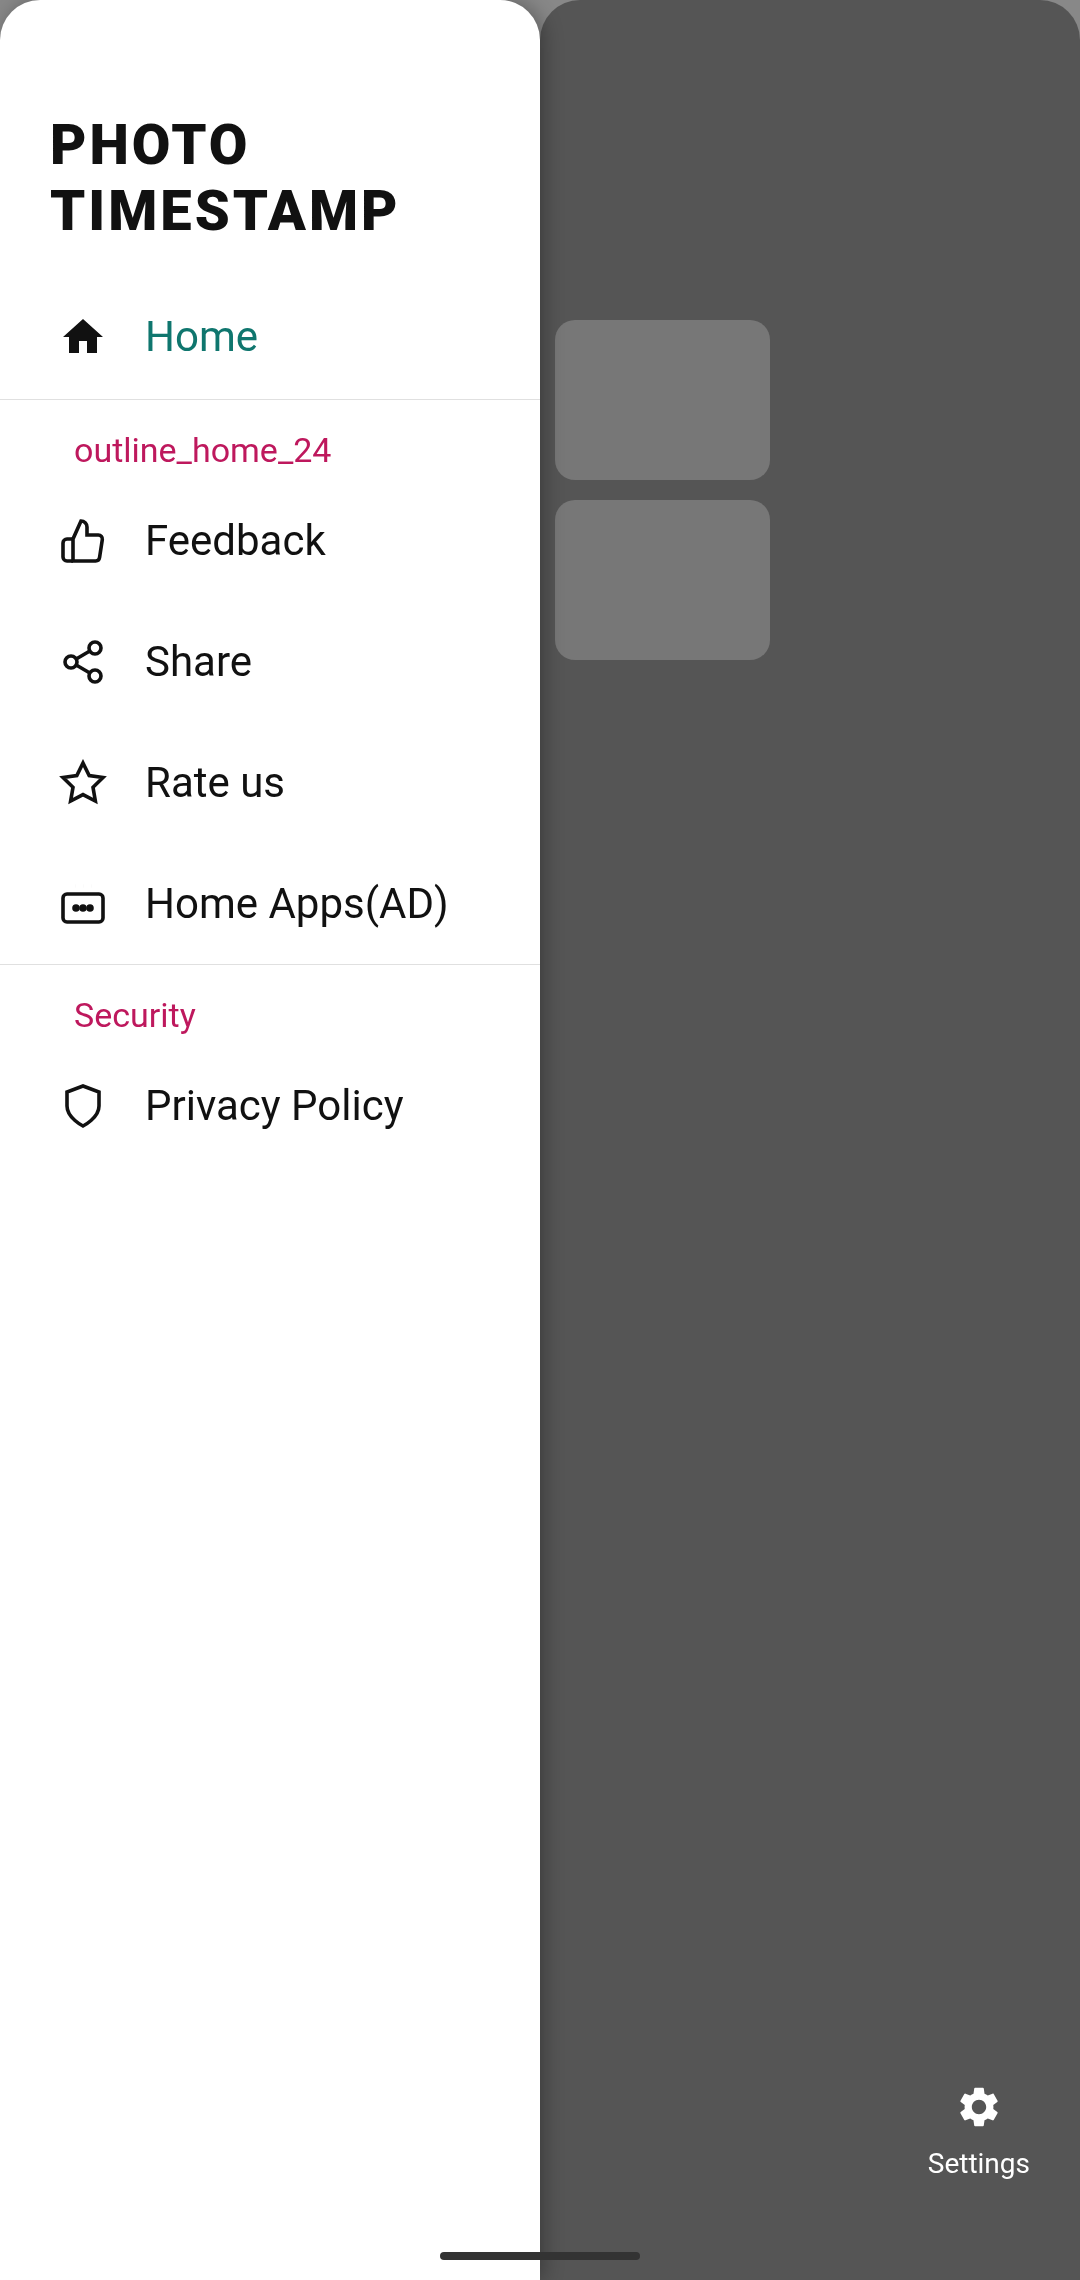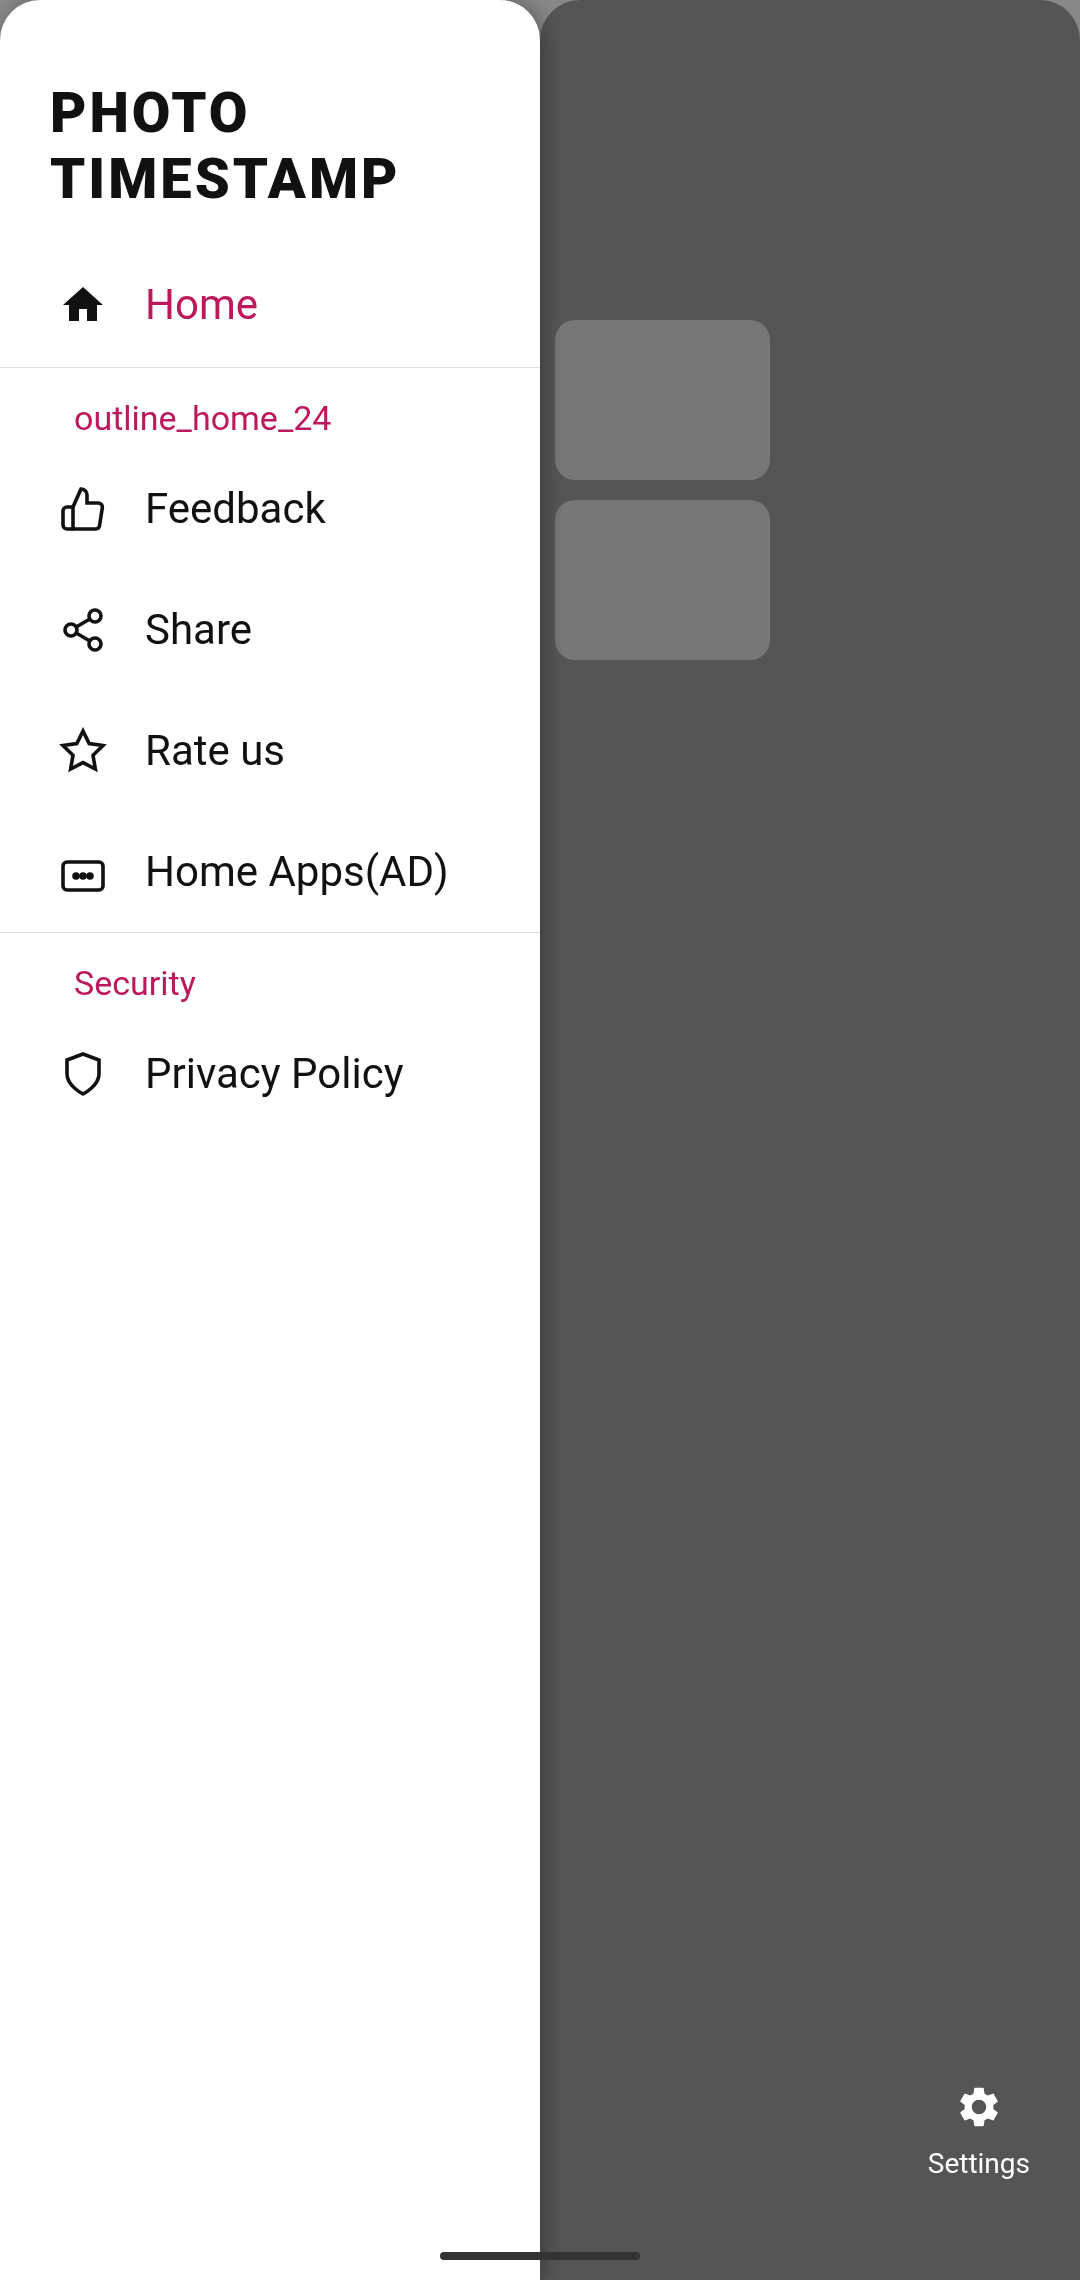--- a/index.html
+++ b/index.html
@@ -83,20 +83,21 @@
     .drawer-header {
       padding: 80px 50px 30px 50px;
     }
 
     .app-title {
       font-size: 56px;
       font-weight: 900;
       color: #111;
       letter-spacing: 3px;
       text-transform: uppercase;
+      margin-top: 32px;
     }
 
     
     .home-item {
       display: flex;
       align-items: center;
       padding: 30px 50px;
       cursor: pointer;
     }
 
@@ -104,21 +105,21 @@
       width: 65px;
       height: 65px;
       display: flex;
       align-items: center;
       justify-content: center;
       margin-right: 30px;
     }
 
     .home-label {
       font-size: 42px;
-      color: #be185d;
+      color: #0f766e;
       font-weight: 400;
     }
 
     
     .divider {
       height: 1px;
       background: #e0e0e0;
       margin: 0 0;
     }
 

